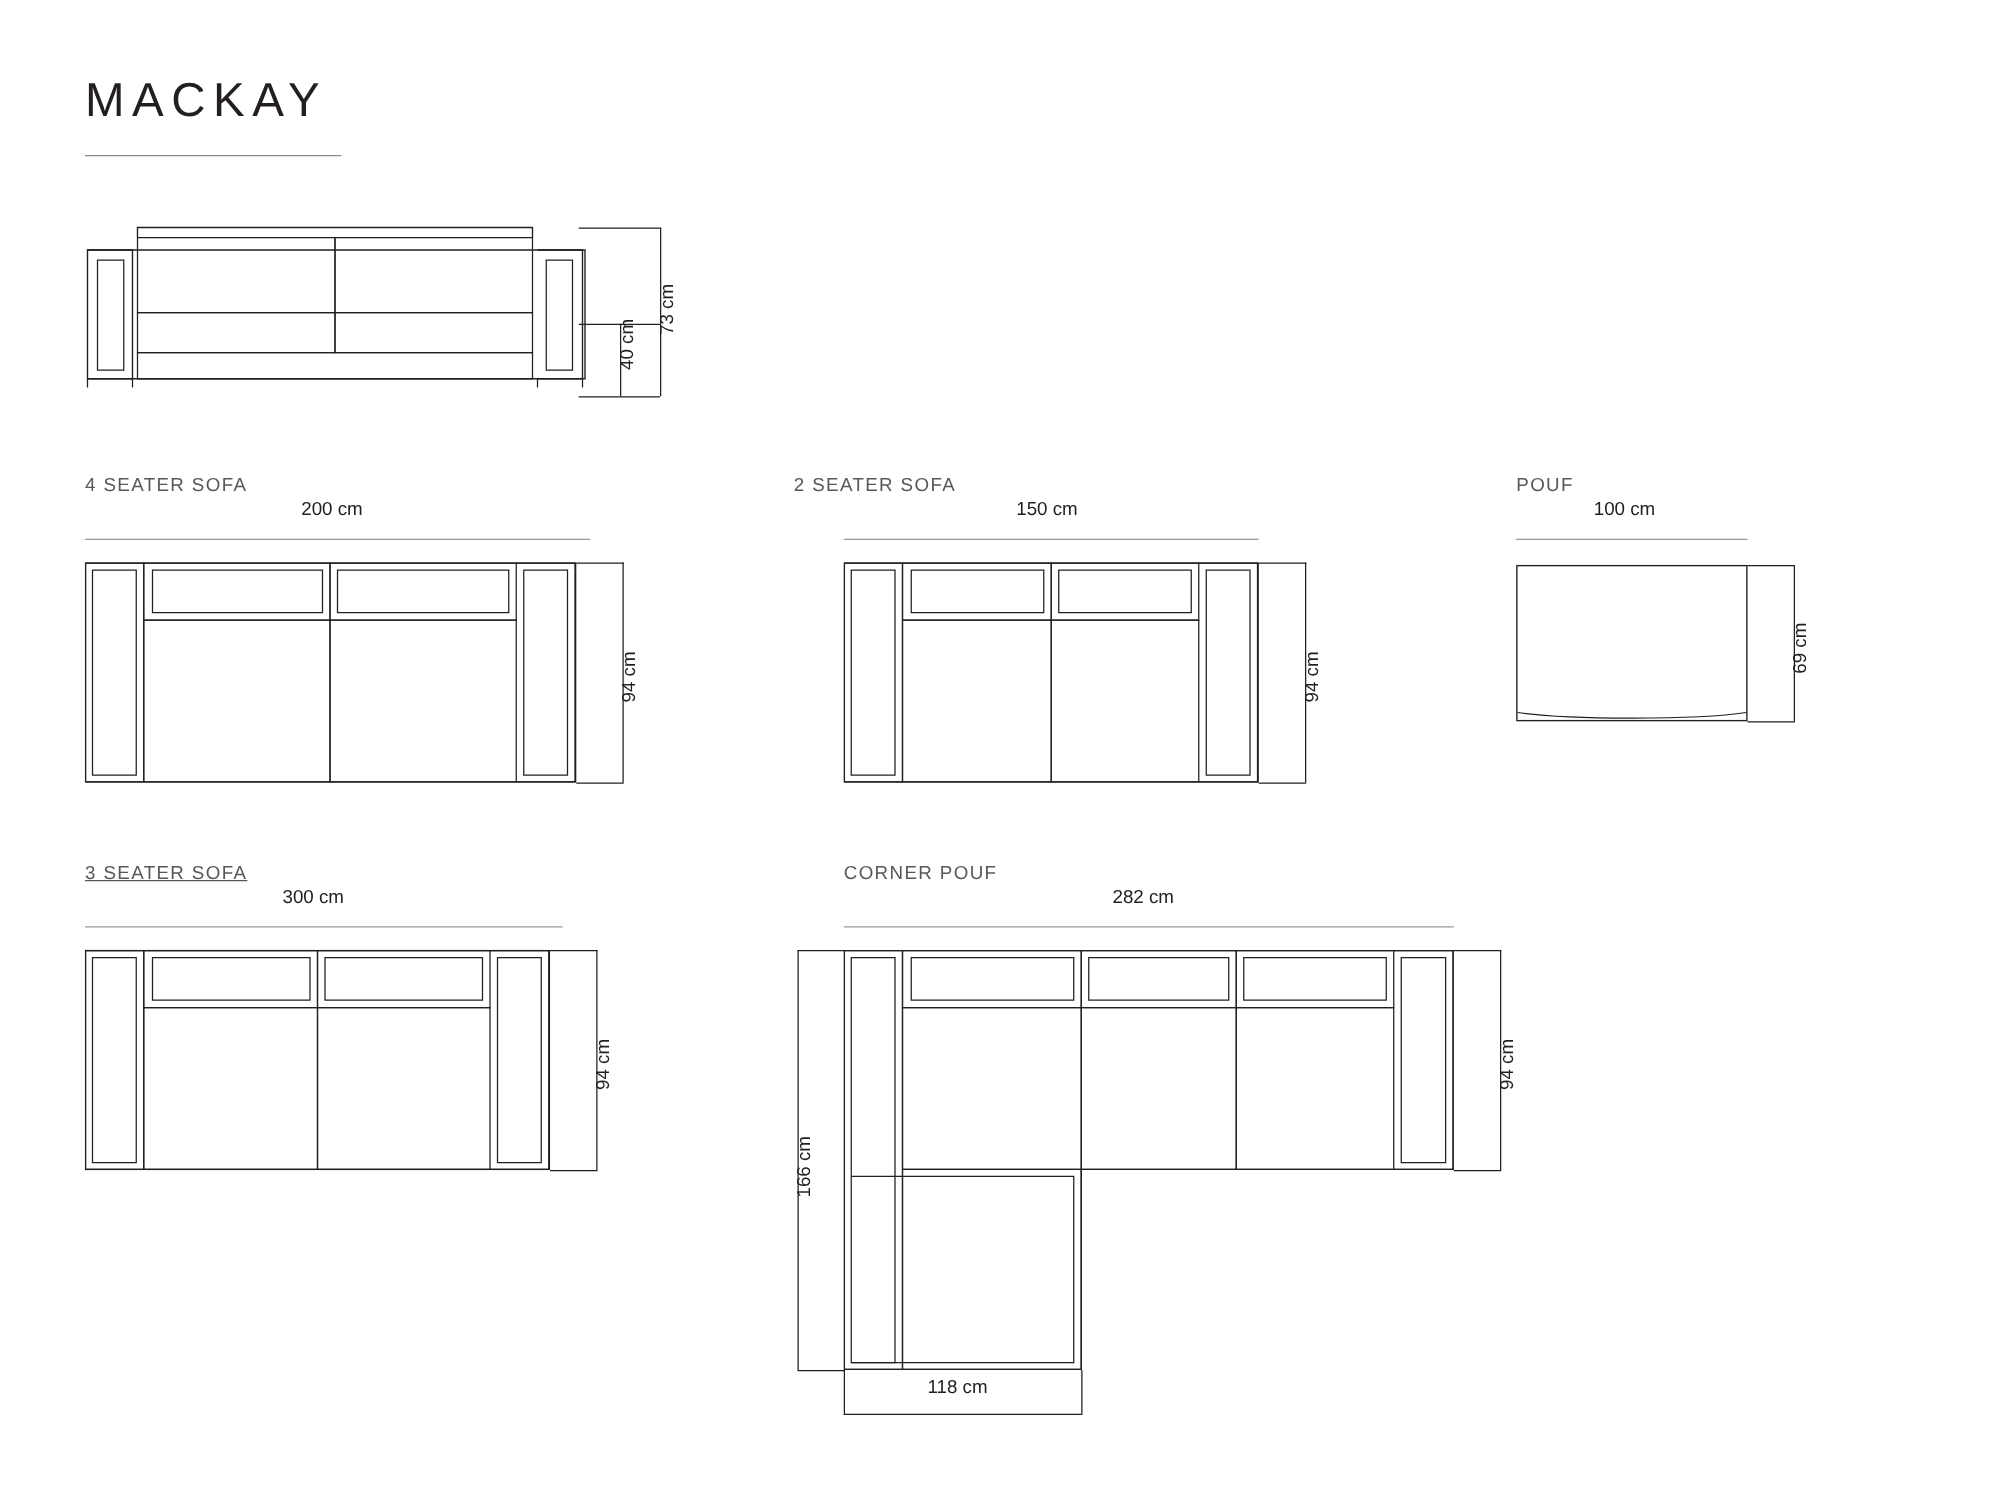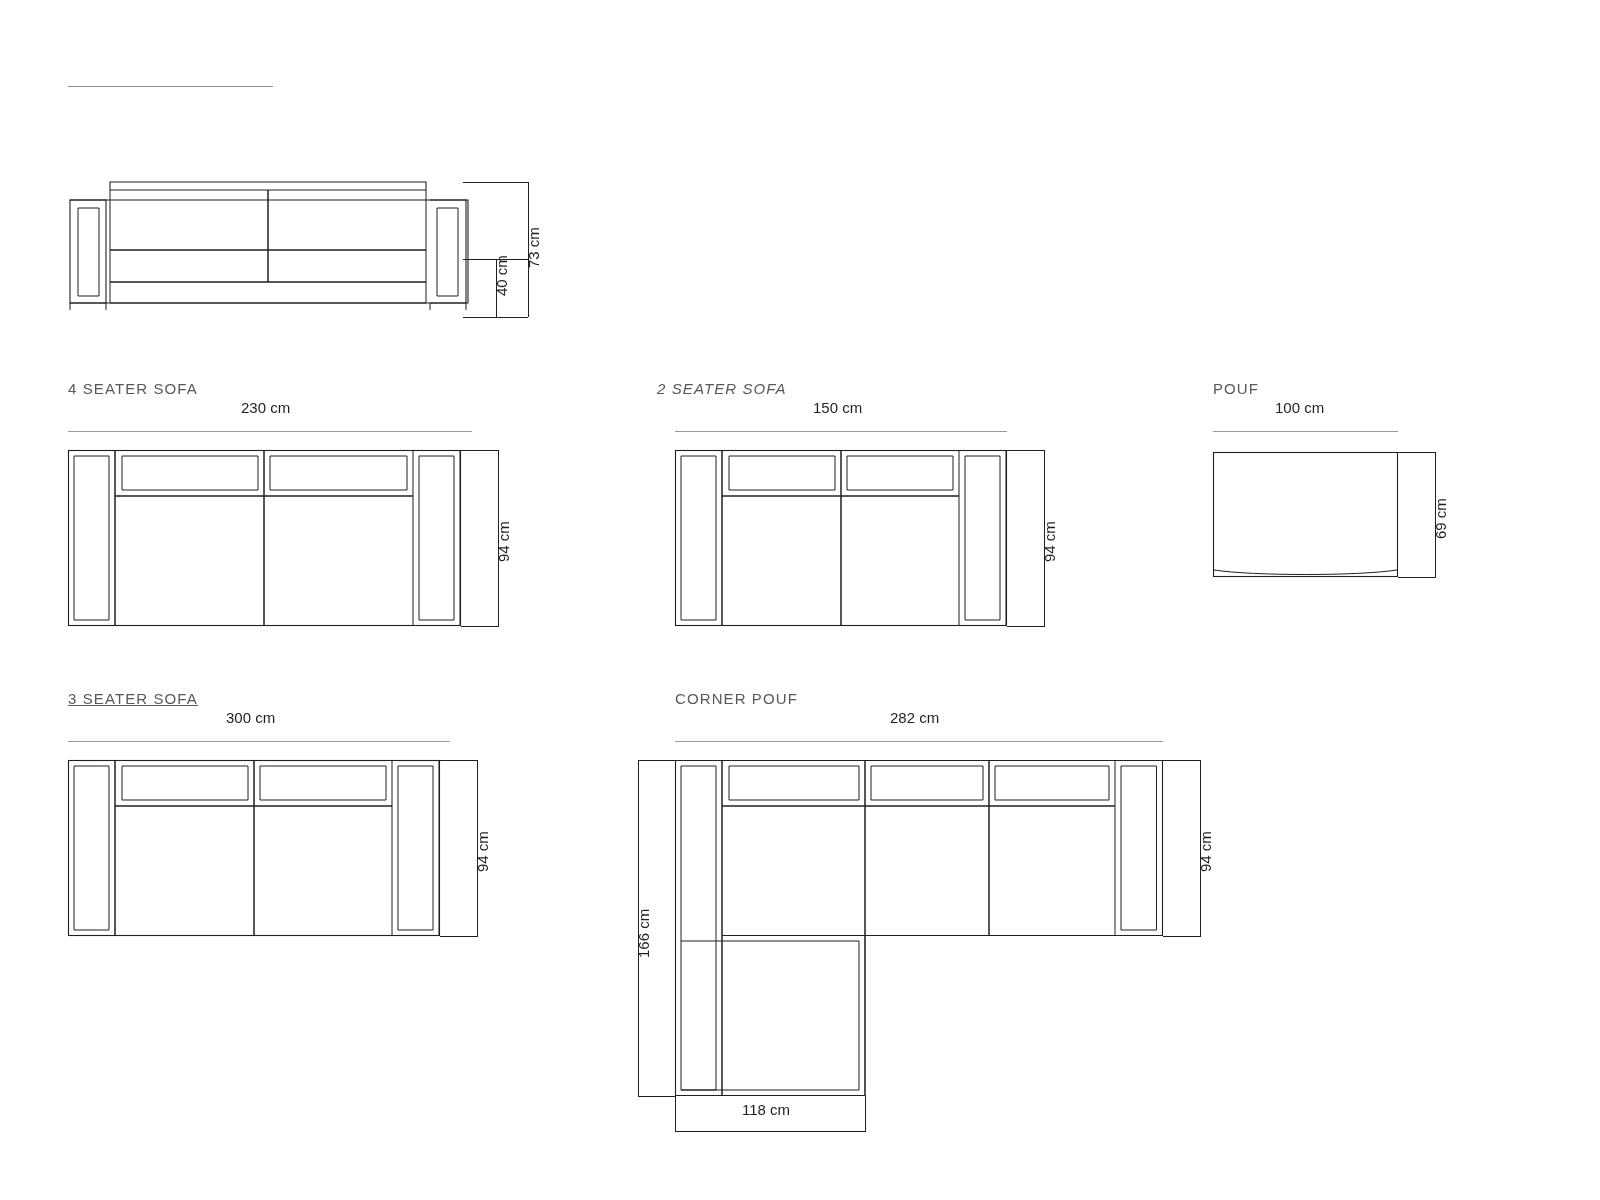--- a/index.html
+++ b/index.html
@@ -80,20 +80,21 @@
   svg { display:block; overflow: visible; }
   .st { fill: none; stroke: #231f20; stroke-width: 1.1; }
   .st-thin { fill: none; stroke: #231f20; stroke-width: 1; }
 </style>
 </head>
 <body>
 
 <div class="page">
 
   <div class="title-block">
+    <div class="title">MACKAY</div>
     <div class="title-rule"></div>
   </div>
 
   <div class="drawing" style="left:68px; top:178px;">
     <svg width="400" height="145" viewBox="0 0 400 145">
 
       <path class="st" d="M2,22 L2,125 L400,125 L400,22 Z"></path>
 
       <path class="st" d="M2,22 L38,22 L38,125 L2,125"></path>
       <path class="st-thin" d="M10,30 L31,30 L31,118 L10,118 Z"></path>
@@ -117,21 +118,21 @@
   <div class="line-h" style="left:463px; top:182px; width:65px;"></div>
   <div class="line-h" style="left:463px; top:259px; width:65px;"></div>
   <div class="line-h" style="left:463px; top:317px; width:65px;"></div>
   <div class="line-v" style="left:528px; top:182px; height:135px;"></div>
   <div class="line-v" style="left:496px; top:259px; height:58px;"></div>
 
   <div class="dim-text vert" style="left:525px; top:268px;">73 cm</div>
   <div class="dim-text vert" style="left:493px; top:296px;">40 cm</div>
 
   <div class="grp-label" style="left:68px; top:380px;text-align:center;">4 SEATER SOFA</div>
-  <div class="dim-text" style="left:241px; top:399px;">230 cm</div>
+  <div class="dim-text" style="left:241px; top:399px;">200 cm</div>
   <div class="rule-grey" style="left:68px; top:431px; width:404px;"></div>
 
   <div class="drawing" style="left:68px; top:450px;">
     <svg width="393" height="176" viewBox="0 0 393 176">
       <rect class="st" x="0.5" y="0.5" width="392" height="175"></rect>
 
       <path class="st-thin" d="M0.5,0.5 L47,0.5 L47,175.5 L0.5,175.5"></path>
       <path class="st-thin" d="M6,6 L41,6 L41,170 L6,170 Z"></path>
 
       <path class="st-thin" d="M345,0.5 L392,0.5 L392,175.5 L345,175.5"></path>
@@ -145,21 +146,21 @@
       <path class="st-thin" d="M47,46 L196,46 L196,175.5 L47,175.5 Z"></path>
       <path class="st-thin" d="M196,46 L345,46 L345,175.5 L196,175.5 Z"></path>
     </svg>
   </div>
 
   <div class="line-h" style="left:461px; top:450px; width:38px;"></div>
   <div class="line-h" style="left:461px; top:626px; width:38px;"></div>
   <div class="line-v" style="left:498px; top:450px; height:176px;"></div>
   <div class="dim-text vert" style="left:495px; top:562px;">94 cm</div>
 
-  <div class="grp-label" style="left:657px; top:380px;font-style:italic;">2 SEATER SOFA</div>
+  <div class="grp-label" style="left:635px; top:380px;">2 SEATER SOFA</div>
   <div class="dim-text" style="left:813px; top:399px;">150 cm</div>
   <div class="rule-grey" style="left:675px; top:431px; width:332px;"></div>
 
   <div class="drawing" style="left:675px; top:450px;">
     <svg width="332" height="176" viewBox="0 0 332 176">
       <rect class="st" x="0.5" y="0.5" width="331" height="175"></rect>
       <path class="st-thin" d="M0.5,0.5 L47,0.5 L47,175.5 L0.5,175.5"></path>
       <path class="st-thin" d="M6,6 L41,6 L41,170 L6,170 Z"></path>
       <path class="st-thin" d="M284,0.5 L331,0.5 L331,175.5 L284,175.5"></path>
       <path class="st-thin" d="M290,6 L325,6 L325,170 L290,170 Z"></path>

